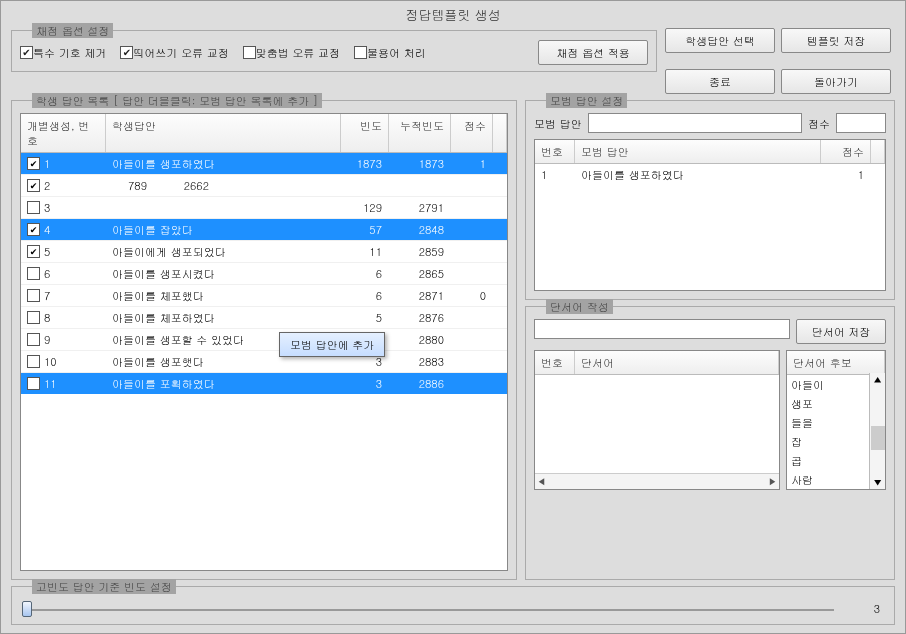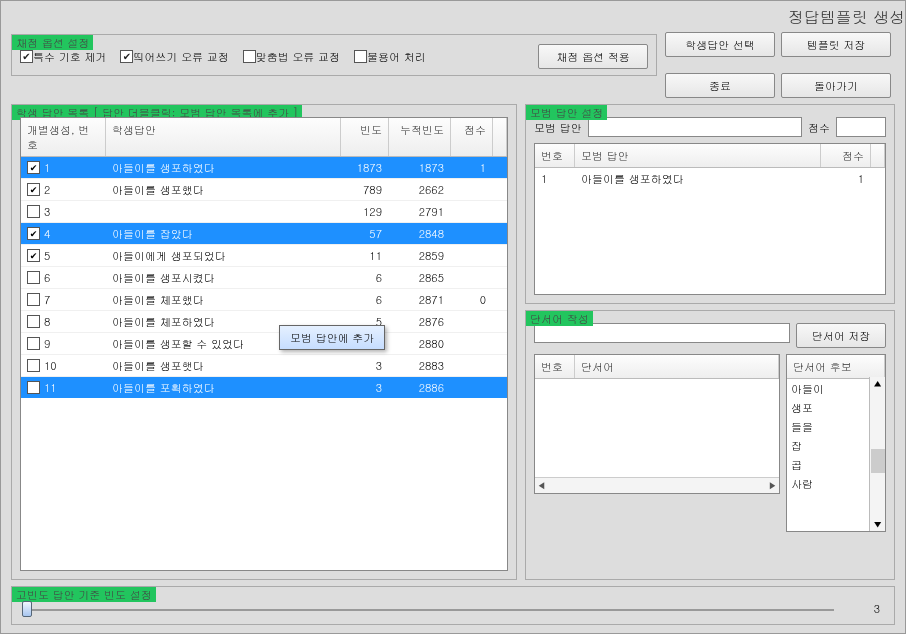--- a/index.html
+++ b/index.html
@@ -1,21 +1,21 @@
 <!DOCTYPE html>
 <html><head>
 <meta charset="utf-8">
 <style>
 * { box-sizing: border-box; margin: 0; padding: 0; font-family: "Malgun Gothic", "맑은 고딕", Gulim, sans-serif; font-size: 11px; }
 body { background: #ddd; width: 906px; height: 634px; display: flex; flex-direction: column; border: 1px solid #999; }
-.title-bar { text-align: right; padding: 4px 0 6px; color: #333; font-size: 16px; }
+.title-bar { text-align: center; padding: 4px 0 6px; color: #333; font-size: 13px; }
 .content { flex: 1; display: flex; flex-direction: column; padding: 0 10px 8px; gap: 6px; }
 .top-row { display: flex; gap: 8px; }
 .option-group { flex: 1; position: relative; border: 1px solid #aaa; padding: 10px 8px 8px; display: flex; align-items: center; gap: 14px; height:42px;}
-.group-title { position: absolute; top: -8px; left: 0; background: #22c55e; padding: 0 4px; color: #444; margin-top: 8px; }
+.group-title { position: absolute; top: -8px; left: 20px; background: #a3a3a3; padding: 0 4px; color: #444; }
 .chk { display: flex; align-items: center; gap: 0; }
 .chk .box { width: 13px; height: 13px; border: 1px solid #555; background: #fff; display: inline-flex; align-items: center; justify-content: center; font-size:10px; line-height:1;}
 .chk .box.checked::after { content:"✔"; font-size:10px; color:#222;}
 .btn { background: linear-gradient(#f8f8f8,#e6e6e6); border: 1px solid #888; border-radius: 2px; padding: 4px 14px; text-align: center; cursor:pointer; min-height:24px; display:inline-flex; align-items:center; justify-content:center;}
 .btn-row2 { display:flex; gap:6px;}
 .side-btns { width:230px; display:flex; flex-direction:column; gap:16px; margin-top: -2px; }
 .side-btns .btn { width:110px;}
 .mid-row { display:flex; gap:8px; flex:1; min-height:0;}
 .left-col { flex:1; display:flex; flex-direction:column; gap:6px;}
 .right-col { width:370px; display:flex; flex-direction:column; gap:6px;}
@@ -42,21 +42,21 @@
 .model-top { display:flex; align-items:center; gap:6px; margin-bottom:6px;}
 .txt-in { border:1px solid #888; background:#fff; height:20px; padding:0 4px;}
 .model-table .c-num{width:40px;}
 .model-table .c-mans{flex:1;}
 .model-table .c-msc{width:50px; text-align:right;}
 .model-table-wrap{height:130px;}
 .clue-group .clue-row{display:flex; gap:6px; margin-bottom:6px;}
 .clue-group .clue-in{flex:1;}
 .clue-tables{display:flex; gap:6px;}
 .clue-left{flex:1; border:1px solid #888; background:#fff; display:flex; flex-direction:column; height:140px;}
-.clue-right{width:100px; border:1px solid #888; background:#fff; display:flex; flex-direction:column; height:178px;}
+.clue-right{width:100px; border:1px solid #888; background:#fff; display:flex; flex-direction:column; height:140px;}
 .clue-left .thead .th:nth-child(1){width:40px;}
 .clue-left .thead .th:nth-child(2){flex:1;}
 .clue-right .thead .th{flex:1;}
 .clue-right-list{flex:1; overflow:auto;}
 .clue-right-list .item{padding:2px 4px;}
 .hscroll{height:16px; border-top:1px solid #ccc; display:flex; justify-content:space-between; align-items:center; padding:0 2px; background:#f4f4f4;}
 .hscroll .arrow{font-size:9px; color:#555;}
 .vscroll{position:absolute; right:0; top:0; bottom:0; width:16px; border-left:1px solid #bbb; background:#f4f4f4; display:flex; flex-direction:column; justify-content:space-between; align-items:center;}
 .vscroll .thumb{background:#ccc; width:14px; flex:0 0 24px; margin-top:14px;}
 .clue-right-wrap{position:relative; display:flex; flex-direction:column;}
@@ -131,21 +131,20 @@
                 <div class="td c-freq">1873</div>
                 <div class="td c-cum">1873</div>
                 <div class="td c-score">1</div>
                 <div class="td c-gap"></div>
               </div>
               <div class="tr">
                 <div class="td c-chk">
                   <span class="rowbox checked"></span>
                   <span>2</span>
                 </div>
-                <div class="td c-ans">아들이를 생포했다</div>
                 <div class="td c-freq">789</div>
                 <div class="td c-cum">2662</div>
                 <div class="td c-score"></div>
                 <div class="td c-gap"></div>
               </div>
               <div class="tr">
                 <div class="td c-chk">
                   <span class="rowbox"></span>
                   <span>3</span>
                 </div>
@@ -237,21 +236,21 @@
                   <span class="rowbox"></span>
                   <span>11</span>
                 </div>
                 <div class="td c-ans">아들이를 포획하였다</div>
                 <div class="td c-freq">3</div>
                 <div class="td c-cum">2886</div>
                 <div class="td c-score"></div>
                 <div class="td c-gap"></div>
               </div>
             </div>
-          <div class="context-menu" style="left:258px; top:207px;">모범 답안에 추가</div>
+          <div class="context-menu" style="left:258px; top:218px;">모범 답안에 추가</div>
         </div>
       </div>
     </div>
 
     <div class="right-col">
       <div class="group-box" style="height:200px;">
         <span class="group-title">모범 답안 설정</span>
         <div class="model-top">
           <span>모범 답안</span>
           <input class="txt-in" style="flex: 1 1 0%;">

